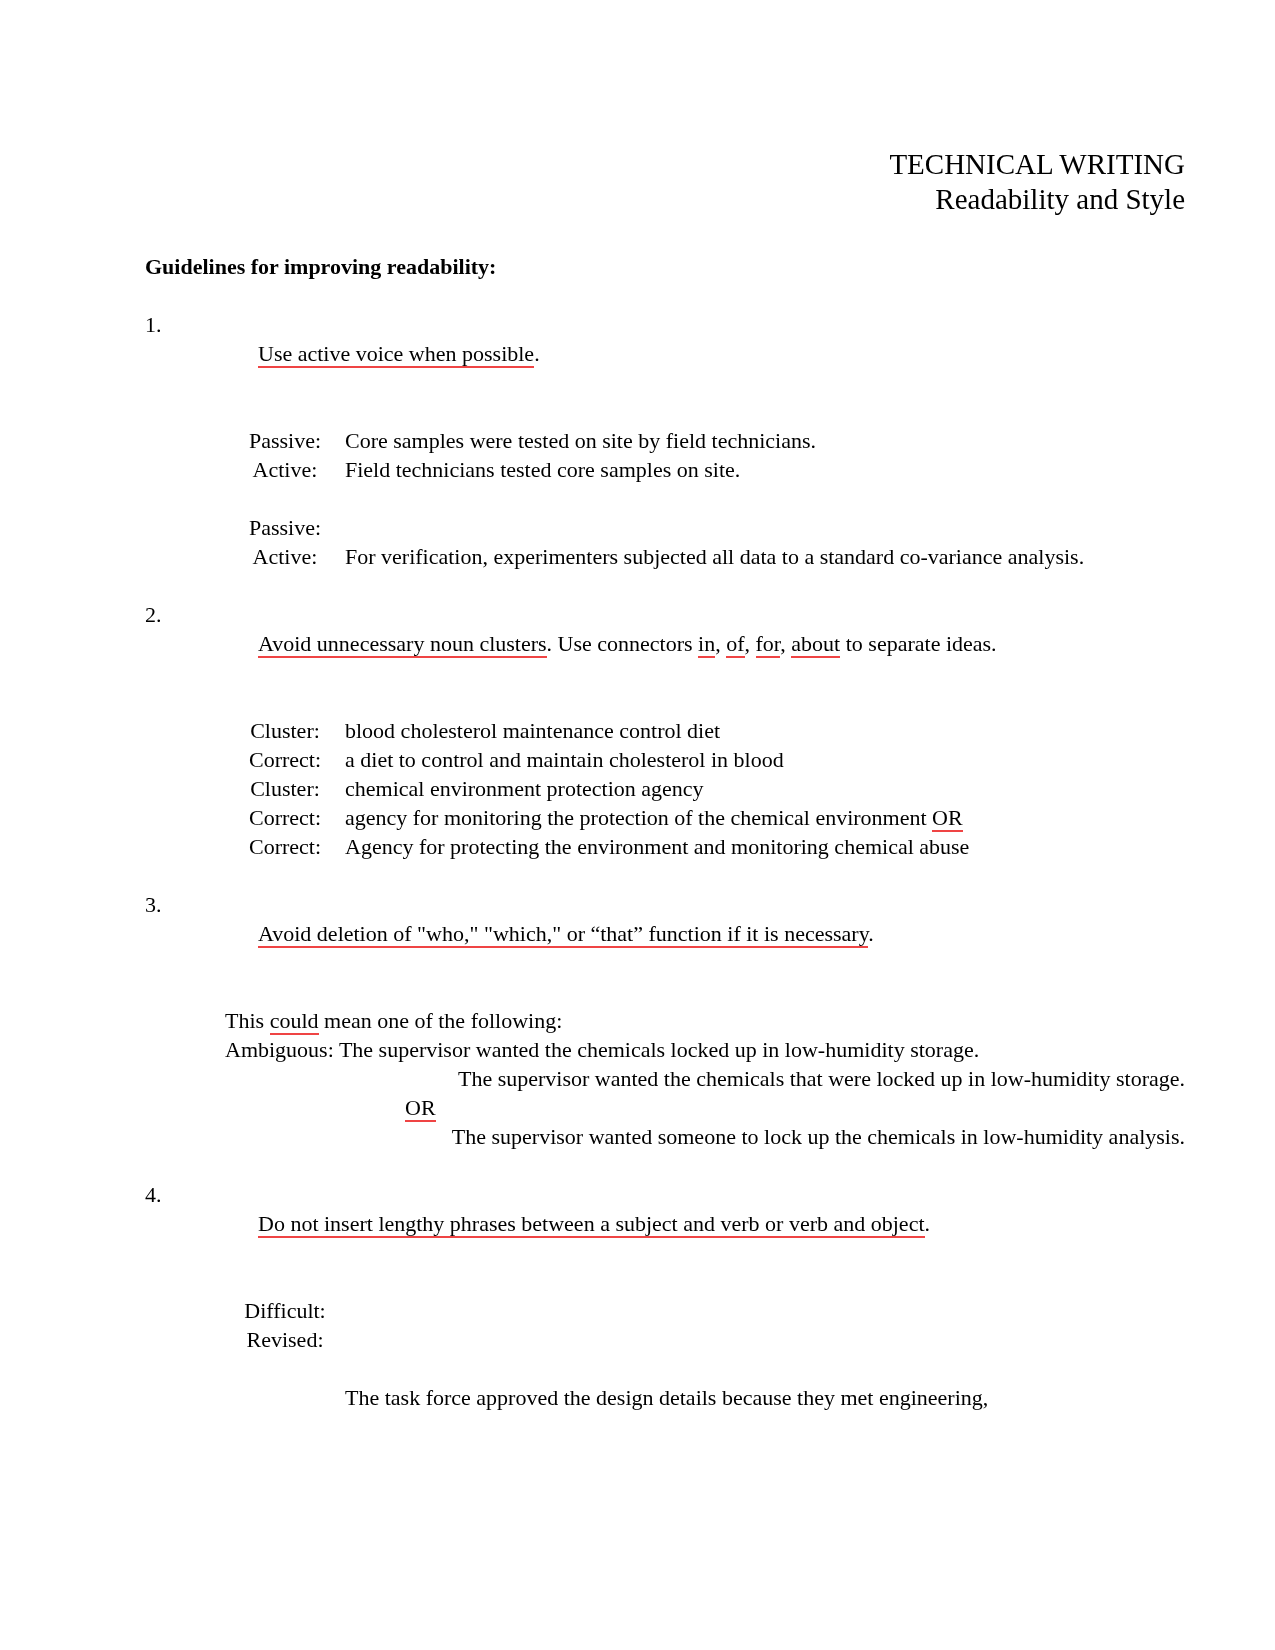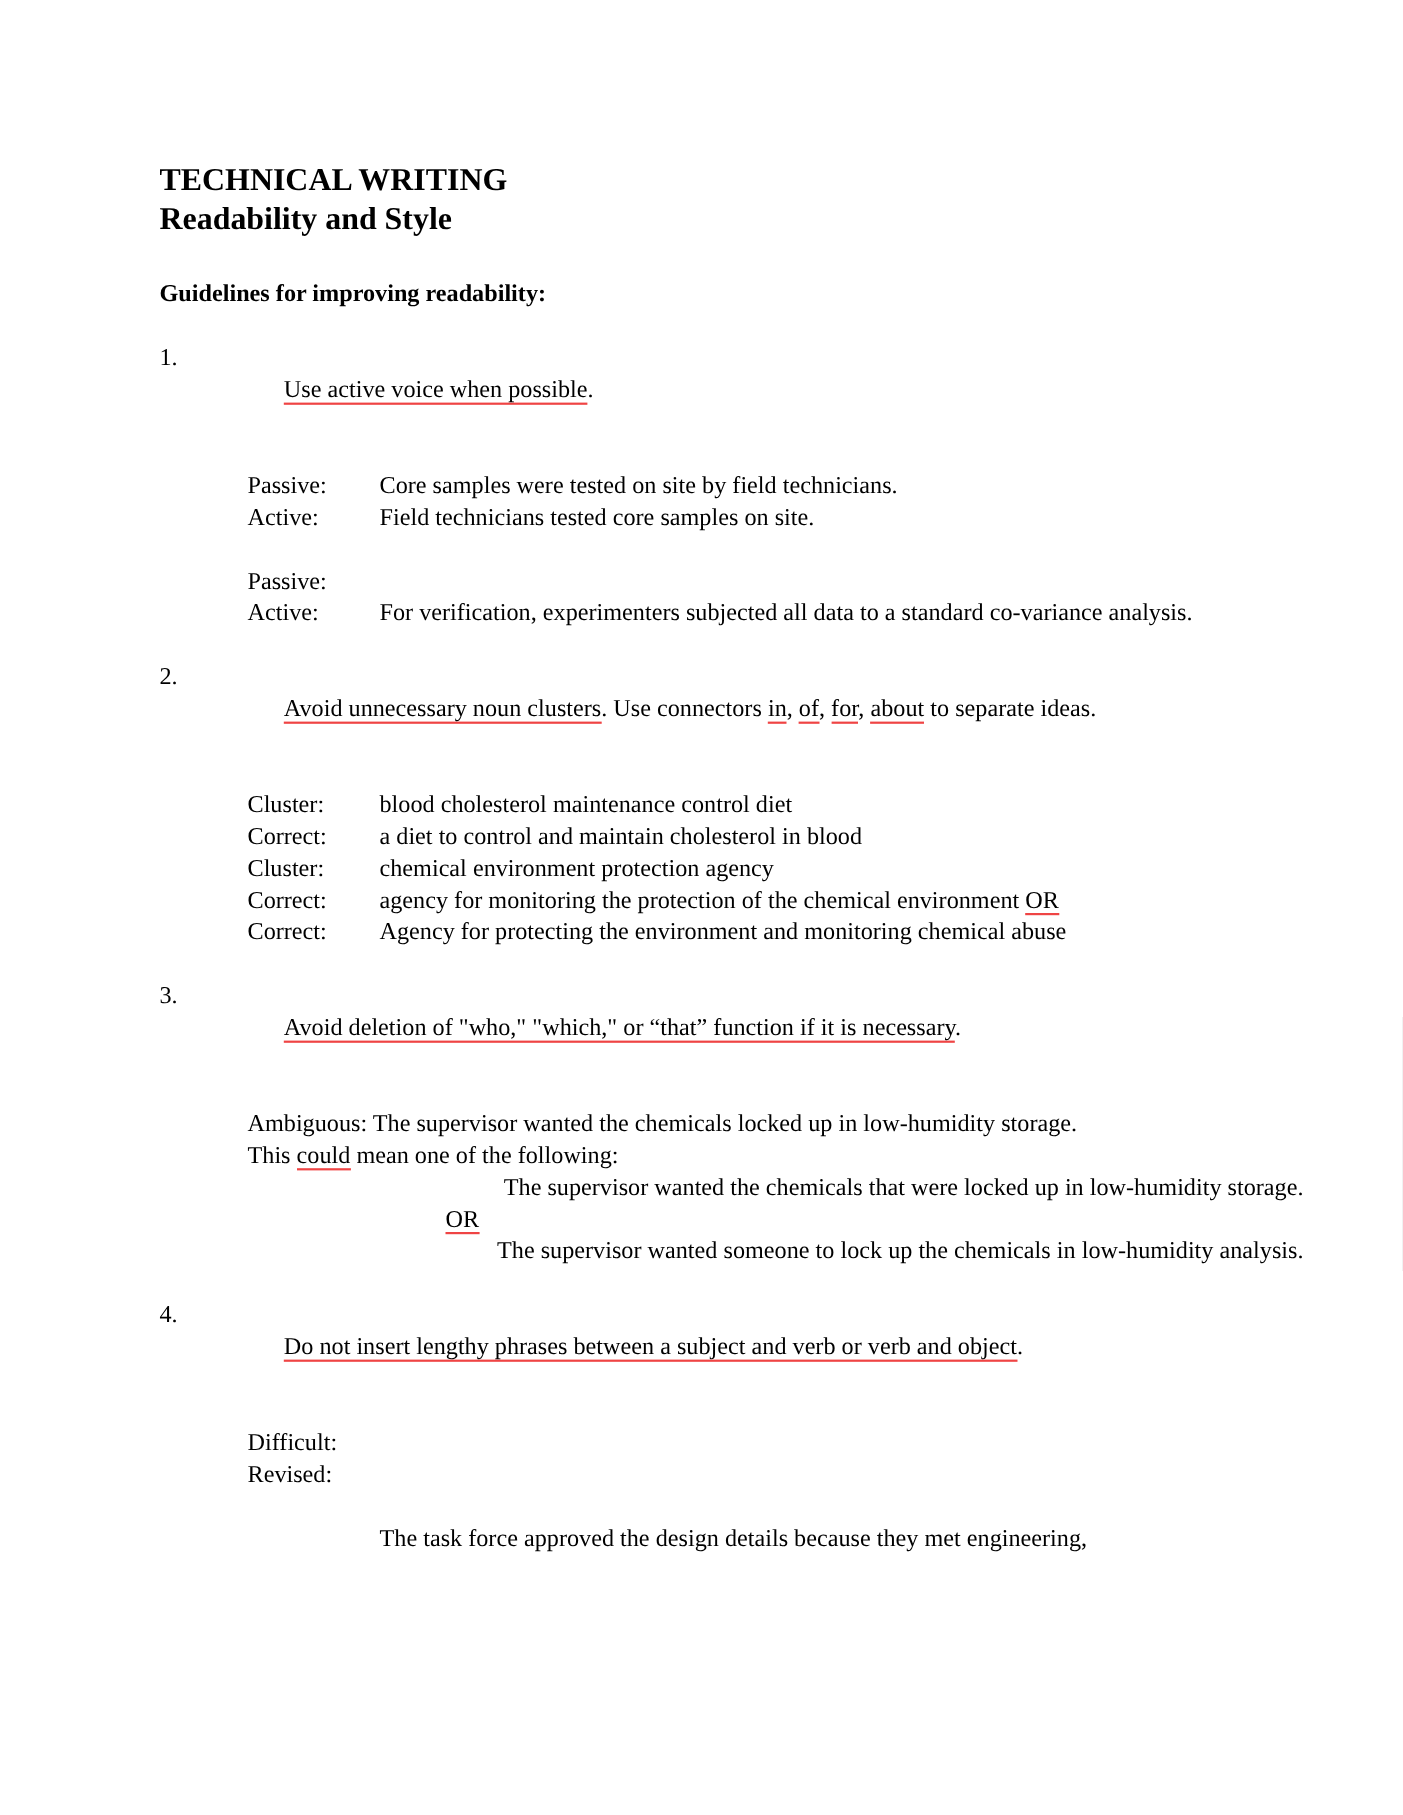--- a/index.html
+++ b/index.html
@@ -7,27 +7,27 @@
     position:relative;
     width:1275px; height:1650px;
     margin:0 auto;
     background:#ffffff;
     color:#000000;
     font-family:"Liberation Serif","DejaVu Serif",serif;
     font-size:22px; line-height:29px;
     overflow:hidden;
   }
   .content { padding:147px 45px 0 145px; width:1040px; box-sizing:content-box; }
-  .title-block { text-align:left; font-weight:bold; font-size:29px; line-height:35px; }
+  .title-block { text-align:right; font-weight:normal; font-size:29px; line-height:35px; }
   .intro-heading { margin-top:35px; font-weight:bold; }
   .sec-head { position:relative; padding-left:80px; margin-top:29px; white-space:pre-wrap; }
   .sec-num { position:absolute; left:0; top:0; }
   .rows { margin-top:29px; }
   .row { display:flex; margin-left:80px; }
-  .row-label { width:120px; flex:none; }
+  .row-label { width:120px; flex:none;text-align:center; }
   .row-text { white-space:pre-wrap; }
   .para { margin-top:29px; }
   .p-line { margin-left:80px; white-space:pre-wrap; }
   .p-line-indent { margin-left:200px; white-space:pre-wrap;text-align:right; }
   .p-line-or { margin-left:260px; white-space:pre-wrap; }
   .u { border-bottom:2px solid #ef4444; }
 </style>
 </head>
 <body>
 
@@ -87,22 +87,22 @@
       <div class="row">
         <span class="row-label">Correct:</span>
         <span class="row-text"><span>Agency for protecting the environment and monitoring chemical abuse</span></span>
       </div>
     </div>
 
     <div class="sec-head">
       <span class="sec-num">3.</span><span class="u">Avoid deletion of "who," "which," or “that” function if it is necessary</span><span>.</span>
     </div>
     <div class="para">
+      <div class="p-line"><span>This </span><span class="u">could</span><span> mean one of the following:</span></div>
       <div class="p-line">Ambiguous: The supervisor wanted the chemicals locked up in low-humidity storage.</div>
-      <div class="p-line"><span>This </span><span class="u">could</span><span> mean one of the following:</span></div>
       <div class="p-line-indent">The supervisor wanted the chemicals that were locked up in low-humidity storage.</div>
       <div class="p-line-or"><span class="u">OR</span></div>
       <div class="p-line-indent">The supervisor wanted someone to lock up the chemicals in low-humidity analysis.</div>
     </div>
 
     <div class="sec-head">
       <span class="sec-num">4.</span><span class="u">Do not insert lengthy phrases between a subject and verb or verb and object</span><span>.</span>
     </div>
     <div class="rows">
       <div class="row">

